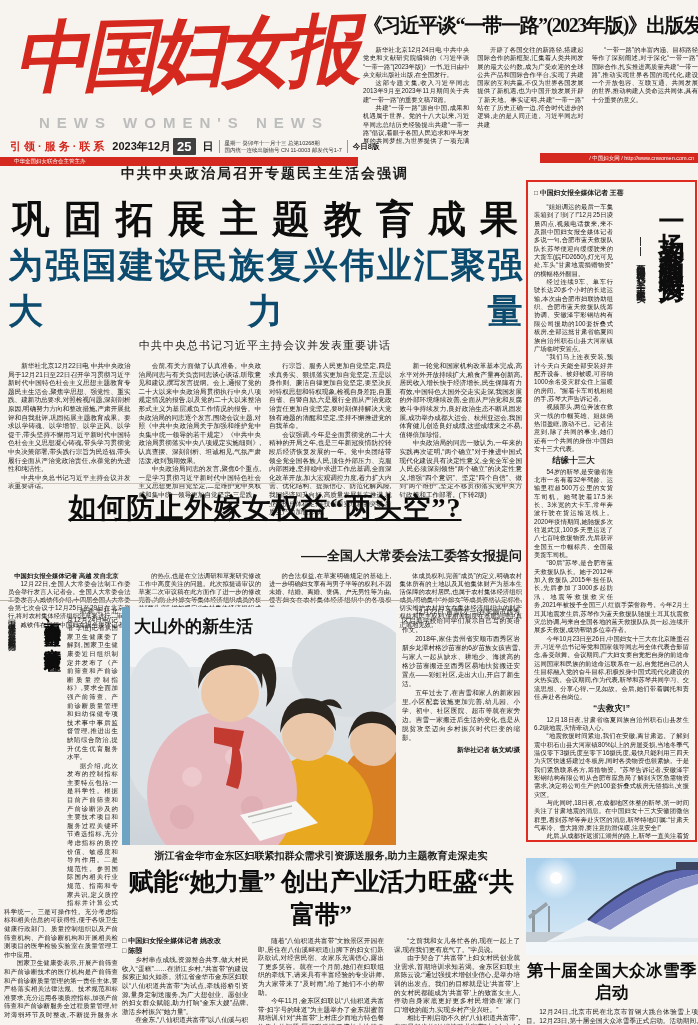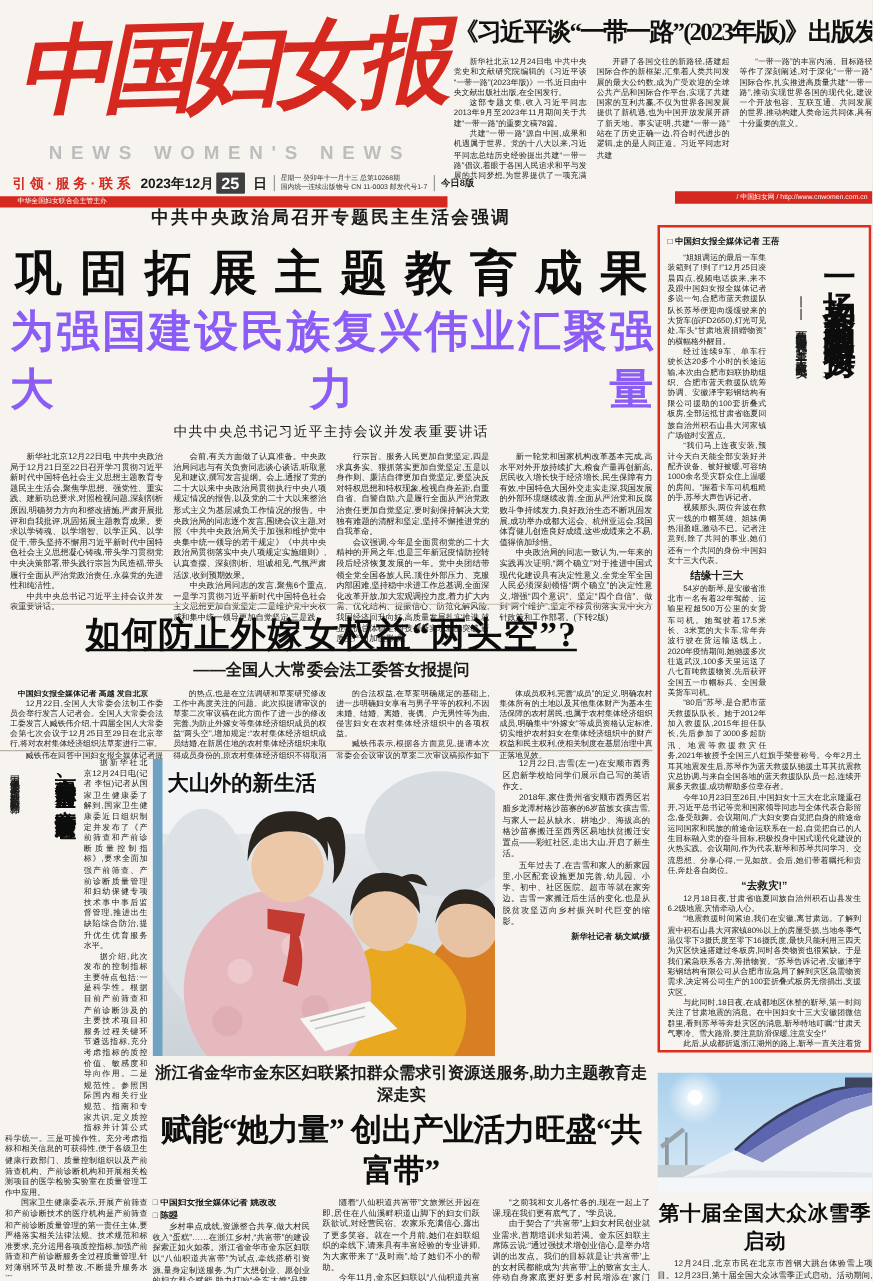--- a/index.html
+++ b/index.html
@@ -34,31 +34,31 @@
   .tr-body{margin-top:7px;display:flex;gap:8px;height:98px;overflow:hidden;}
   .tr-col{flex:1;font-size:6.3px;line-height:8.3px;}
   .tr-redbar{left:540px;top:153px;width:158px;height:10px;background:#d5281e;color:#fff;
              font-size:5.5px;line-height:10px;text-align:right;padding-right:4px;box-sizing:border-box;}
 
   
   .lead{left:8px;top:165px;width:514px;}
   .lead-kicker{font-size:14px;font-weight:700;text-align:center;letter-spacing:2px;}
   .lead-hl1{margin-top:13px;font-size:38px;font-weight:900;line-height:47px;color:#0d0d0d;
             text-align:justify;text-align-last:justify;padding:0 4px;}
-  .lead-hl2{font-size:35px;font-weight:900;line-height:46px;color:#8b5cf6;
+  .lead-hl2{font-size:35px;font-weight:900;line-height:46px;color:#0c4a6e;
             text-align:justify;text-align-last:justify;letter-spacing:-0.5px;}
   .lead-deck{margin-top:3px;font-size:11px;font-weight:400;text-align:center;letter-spacing:1px;}
   .lead-body{margin-top:9px;display:flex;gap:8px;height:156px;overflow:hidden;}
   .lead-col{flex:1;font-size:6.6px;line-height:8.6px;}
   .rule1{left:8px;top:483px;width:514px;border-top:1px solid #ccc5ba;}
 
   
   .sec{left:8px;top:489px;width:514px;}
   .sec-hl{font-size:28px;font-weight:900;text-align:center;letter-spacing:1px;color:#0d0d0d;text-decoration:underline;}
-  .sec-deck{margin-top:0;font-size:13px;font-weight:700;text-align:center;}
+  .sec-deck{margin-top:20px;font-size:13px;font-weight:700;text-align:right;}
   .sec-body{margin-top:7px;display:flex;gap:8px;height:56px;overflow:hidden;}
   .sec-col{flex:1;font-size:6.3px;line-height:8.1px;}
   .byline-sm{font-weight:700;text-indent:1em;}
   .rule2{left:0px;top:600px;width:522px;border-top:1px solid #b9b2a6;}
 
   
   .la{left:4px;top:607px;width:114px;height:414px;overflow:hidden;}
   .la-head{float:left;width:58px;height:296px;margin:2px 5px 2px 0;position:relative;}
   .la-kicker{position:absolute;left:0;top:4px;height:288px;width:15px;font-size:8px;
              line-height:15px;letter-spacing:1px;font-weight:500;}
@@ -68,21 +68,21 @@
 
   
   .ph{left:122px;top:607px;width:332px;height:238px;overflow:hidden;}
   .ph-title{position:absolute;left:12px;top:8px;font-size:17px;font-weight:900;color:#111;
             text-shadow:0 0 3px rgba(255,255,255,.8);}
   .ph-cap{left:402px;top:607px;width:118px;height:238px;font-size:6.6px;line-height:9px;overflow:hidden;}
   .ph-credit{text-align:right;text-indent:0;margin-top:3px;font-weight:700;}
 
   
   .ba{left:122px;top:849px;width:398px;}
-  .ba-kicker{font-size:13px;font-weight:700;text-align:center;}
+  .ba-kicker{font-size:10px;font-weight:700;text-align:center;}
   .ba-hl{margin-top:2px;font-size:25px;font-weight:900;text-align:center;letter-spacing:-0.5px;color:#0d0d0d;}
   .ba-body{margin-top:6px;display:flex;gap:10px;height:118px;overflow:hidden;}
   .ba-col{flex:1;font-size:6.6px;line-height:8.6px;}
   .ba-byline{font-weight:700;font-size:7px;text-indent:0;margin-bottom:1px;}
 
   
   .rf{left:526px;top:180px;width:171px;height:662px;border:2px solid #e02b20;background:#f8f5f0;
       box-sizing:border-box;padding:6px;overflow:hidden;}
   .rf-byline{font-size:6.8px;font-weight:700;margin-bottom:5px;}
   .rf-heads{float:right;width:72px;height:394px;margin-left:4px;position:relative;}

